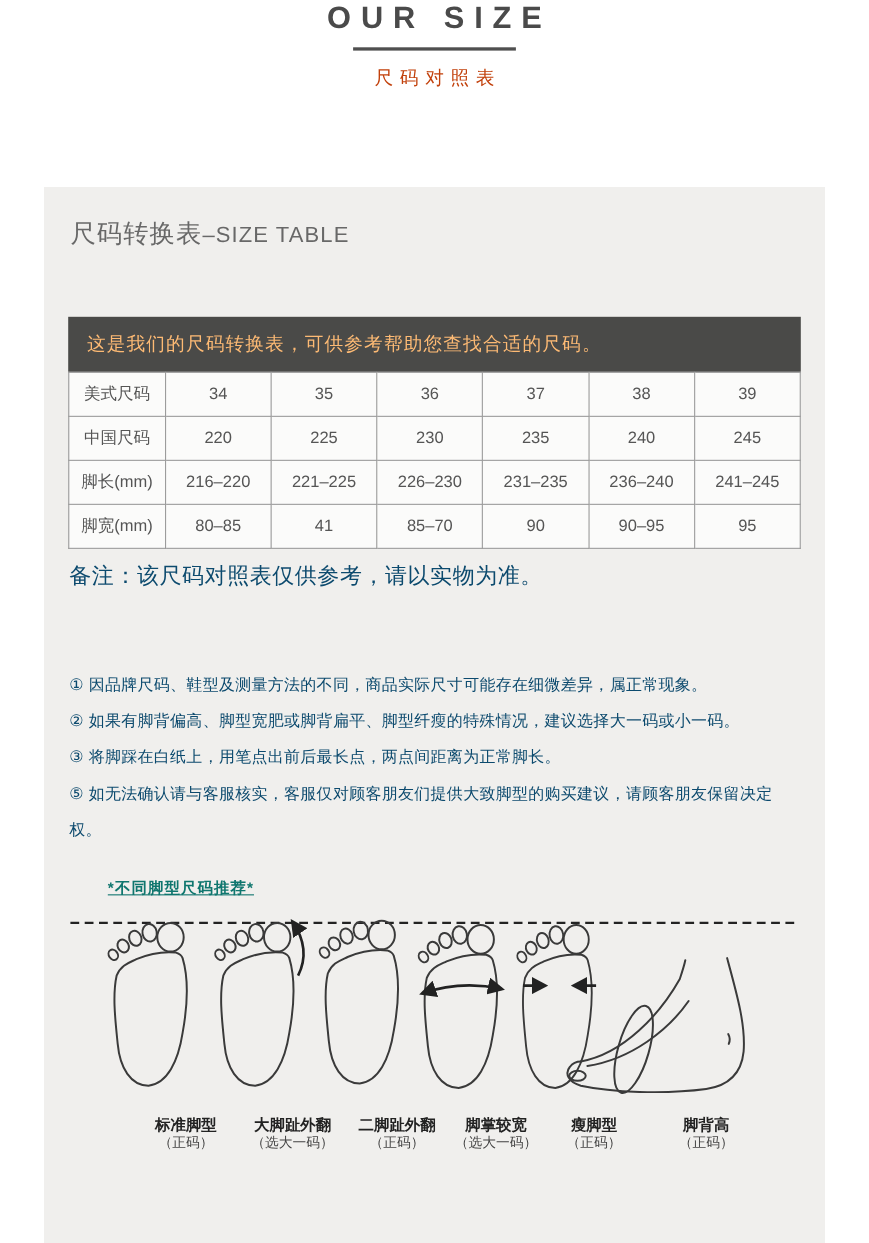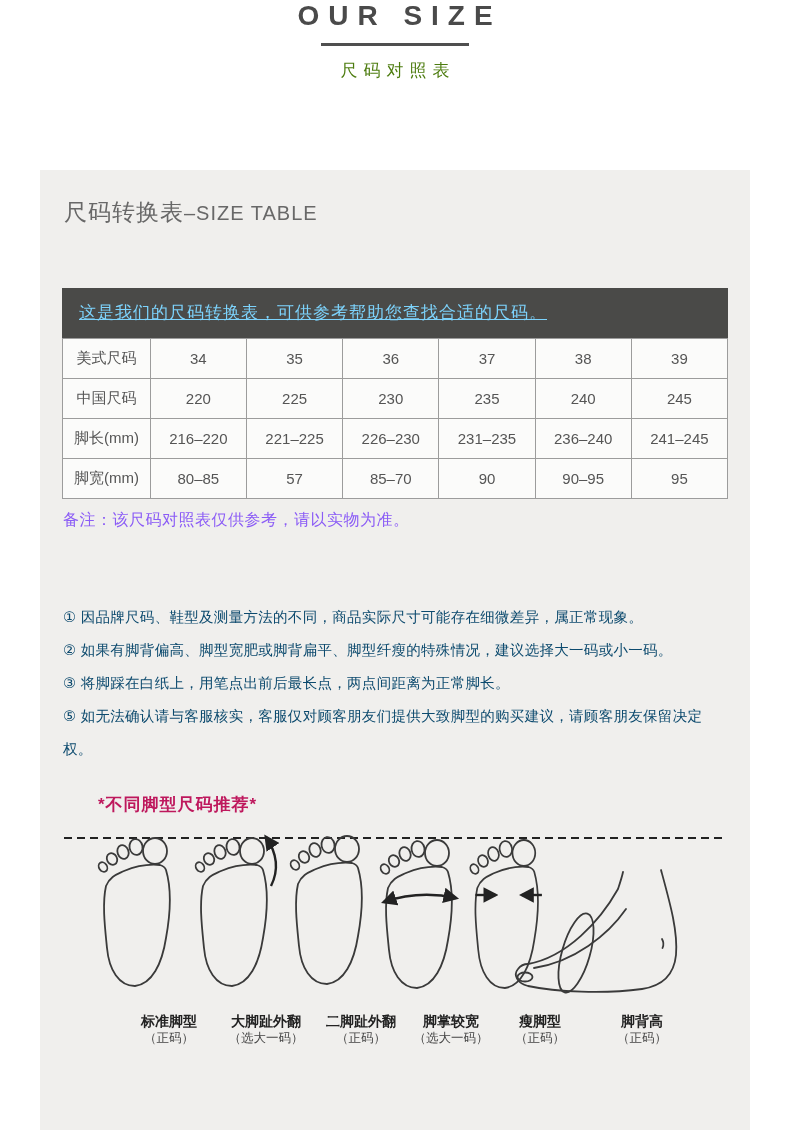--- a/index.html
+++ b/index.html
@@ -10,50 +10,50 @@
   }
   .page{width:790px;height:1130px;position:relative;}
 
   
   .hdr{text-align:center;}
   .hdr-title{
     font-size:28px;font-weight:bold;letter-spacing:9px;color:#4a4a4a;
     text-indent:9px;
   }
   .hdr-rule{width:148px;height:3px;background:#4f4f4f;margin:11px auto 13px auto;}
-  .hdr-sub{font-size:17px;letter-spacing:6px;color:#4d7c0f;text-indent:6px;}
+  .hdr-sub{font-size:17px;letter-spacing:6px;color:#c2410c;text-indent:6px;}
 
   
   .panel{
     position:absolute;left:40px;top:170px;width:710px;height:972px;
     background:#f0efed;box-sizing:border-box;padding:25px 22px;overflow:hidden;
   }
   .sec-title{margin:2px 0 0 2px;color:#686868;}
   .sec-title .cn{font-size:23px;letter-spacing:1px;}
   .sec-title .en{font-size:20px;letter-spacing:1px;}
 
   .banner{
-    margin-top:60px;background:#4a4a48;color:#7dd3fc;
-    font-size:17px;letter-spacing:1px;padding:13px 17px;line-height:24px;text-decoration:underline;
+    margin-top:60px;background:#4a4a48;color:#fdba74;
+    font-size:17px;letter-spacing:1px;padding:13px 17px;line-height:24px;
   }
 
   table.size{width:100%;border-collapse:collapse;table-layout:fixed;}
   table.size td{
     border:1px solid #9c9c9c;height:39px;text-align:center;
     font-size:15px;color:#555;background:#fbfbfa;padding:0 2px;
   }
   table.size col.lbl{width:13.2%;}
 
-  .note{margin:11px 0 0 1px;font-size:16px;color:#8b5cf6;letter-spacing:.5px;}
+  .note{margin:11px 0 0 1px;font-size:20px;color:#0c4a6e;letter-spacing:.5px;}
 
   .tips{margin:70px 0 0 1px;padding:0;list-style:none;}
   .tips li{font-size:14.5px;color:#0c4a6e;line-height:33px;letter-spacing:.3px;}
 
   .foot-sec-title{
-    margin:27px 0 0 36px;font-size:17px;font-weight:bold;color:#be185d;letter-spacing:1px;
+    margin:27px 0 0 36px;font-size:14px;font-weight:bold;color:#0f766e;letter-spacing:1px;text-decoration:underline;
   }
 
   .diagram{position:relative;margin-top:13px;height:250px;}
   .diagram svg{display:block;}
   .foot-label{
     position:absolute;top:183px;transform:translateX(-50%);
     text-align:center;white-space:nowrap;margin-left:31px;
   }
   .foot-label .nm{font-size:14px;font-weight:bold;color:#222;line-height:18px;}
   .foot-label .ad{font-size:12.5px;color:#444;line-height:17px;}
@@ -111,21 +111,21 @@
             <td>216–220</td>
             <td>221–225</td>
             <td>226–230</td>
             <td>231–235</td>
             <td>236–240</td>
             <td>241–245</td>
           </tr>
           <tr>
             <td>脚宽(mm)</td>
             <td>80–85</td>
-            <td>57</td>
+            <td>41</td>
             <td>85–70</td>
             <td>90</td>
             <td>90–95</td>
             <td>95</td>
           </tr>
         </tbody>
     </table>
 
     <p class="note">备注：该尺码对照表仅供参考，请以实物为准。</p>
 

